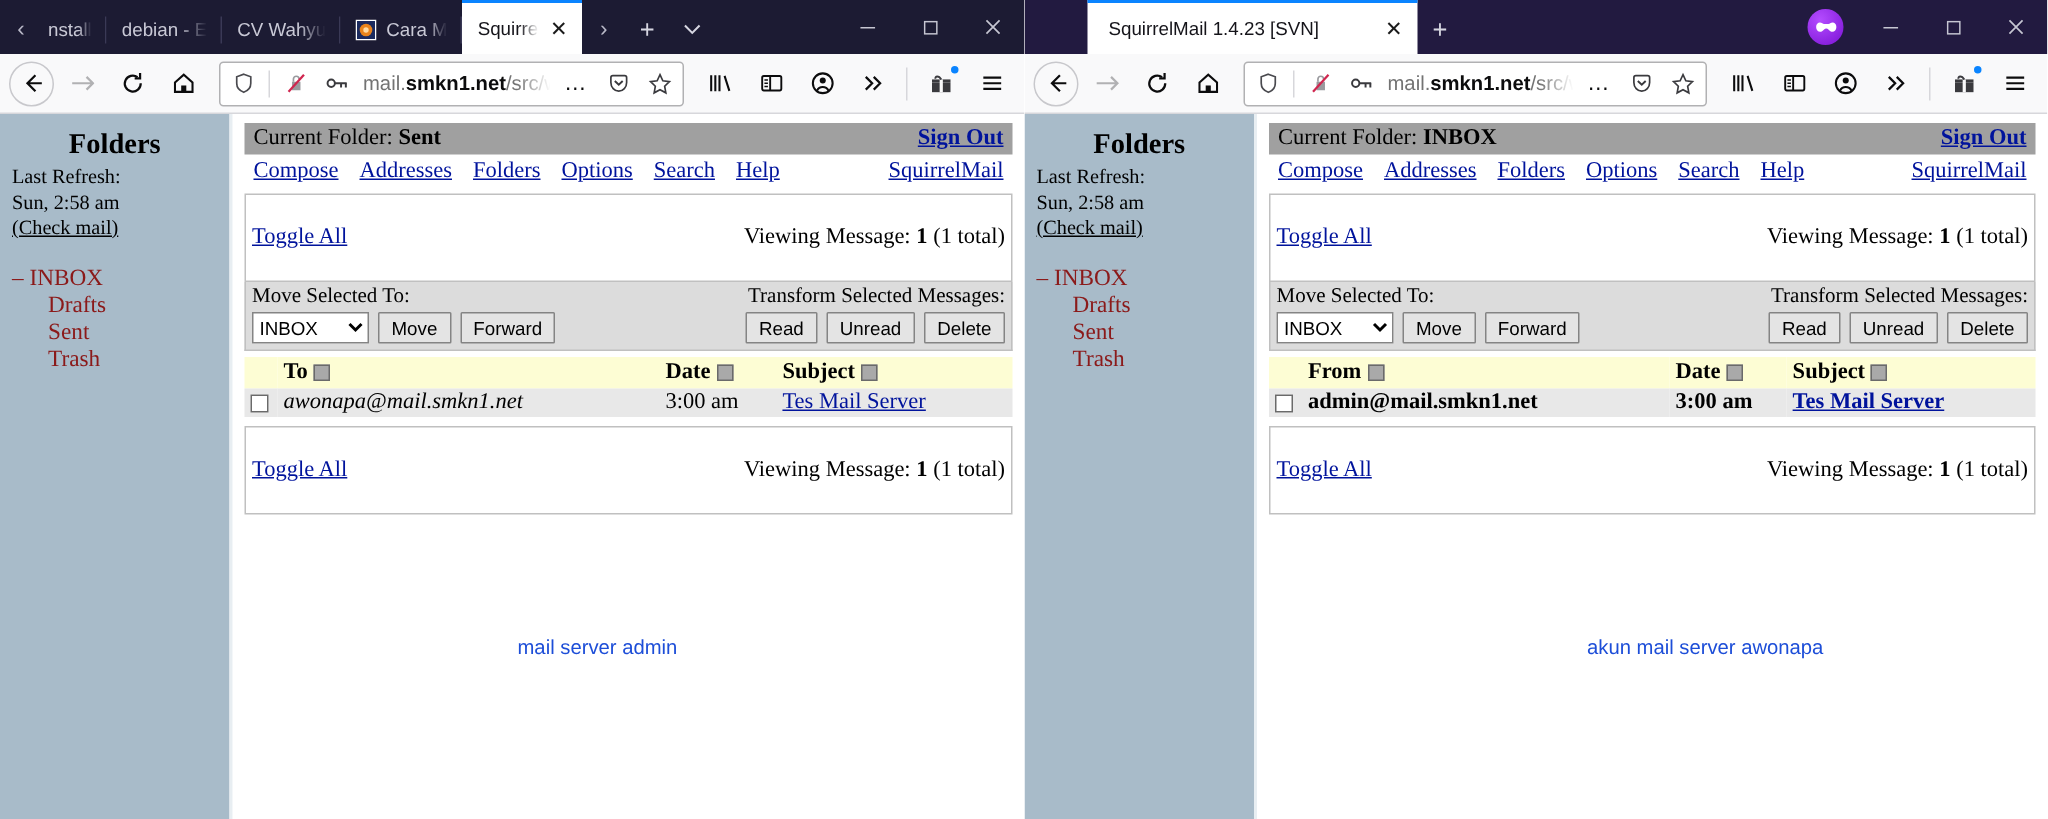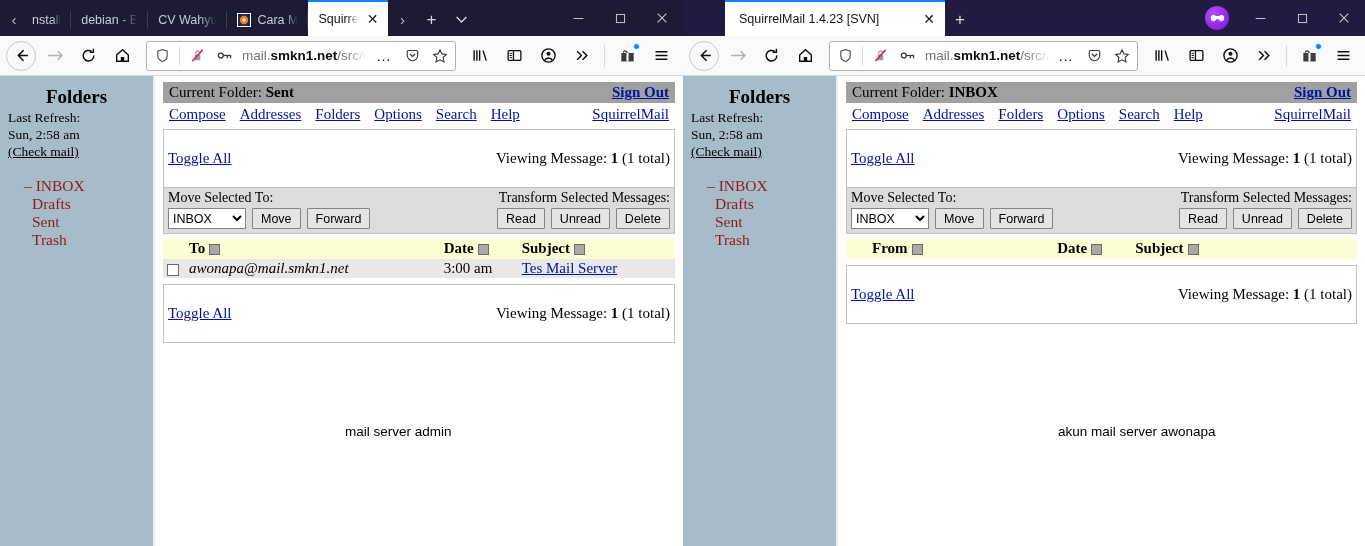--- a/index.html
+++ b/index.html
@@ -106,21 +106,21 @@
   .sm-sidebar::after{
     content:""; position:absolute; right:-2px; top:0; bottom:0; width:2px; background:#e8eef2;
   }
   .sm-folders-title {
     text-align: center; font-weight: bold; font-size: 19px; color: #000;
     margin: 4px 0 2px 0;
   }
   .sm-refresh { font-size: 13.5px; color: #000; padding-left: 8px; line-height: 1.25; }
   .sm-refresh a { color: #000; text-decoration: underline; text-align: right; }
   .sm-folderlist { margin-top: 16px; font-size: 15.5px; color: #8b1a1a; }
-  .sm-folderlist .row { padding-left: 24px; line-height: 1.18; }
+  .sm-folderlist .row { padding-left: 8px; line-height: 1.18; }
   .sm-folderlist a { color: #8b1a1a; text-decoration: none; }
   .sm-folderlist .indent { padding-left: 32px; }
   .sm-folderlist .minus { color:#8b1a1a; }
 
   .sm-main { flex: 1; min-width: 0; background: #fff; font-family: "Liberation Serif", serif;
              padding: 6px 8px 0 8px; position: relative; }
 
   .sm-headerbar {
     background: #a0a0a0; padding: 2px 6px; display: flex; align-items: baseline;
     font-size: 15px; color: #000; border: 0;
@@ -178,21 +178,21 @@
     display:inline-block; width: 12px; height: 12px; border: 1px solid #6a6a6a;
     background: #fff; vertical-align: middle;
   }
   .sent-style { font-style: italic; }
   .inbox-style { font-weight: bold; }
 
   .sm-togglebar.bottom { margin-top: 6px; border: 1px solid #c0c0c0; }
 
   .annotation {
     position: absolute; font-family: "Liberation Sans", sans-serif;
-    font-size: 13.5px; color: #000000; white-space: nowrap;
+    font-size: 13.5px; color: #1d4ed8; white-space: nowrap;
   }
 </style>
 </head>
 <body>
 
 <div class="screen">
 
   <div class="window win-left">
 
     <div class="tabbar">
@@ -688,20 +688,26 @@
         </div>
 
         <table class="sm-table">
           <tbody>
               <tr class="hdr">
             <td class="col-check"></td>
             <td><span>From</span><span class="sortbox"></span></td>
             <td class="col-date"><span>Date</span><span class="sortbox"></span></td>
             <td><span>Subject</span><span class="sortbox"></span></td>
           </tr>
+          <tr class="msg">
+            <td class="col-check"><span class="cbox"></span></td>
+            <td class="inbox-style">admin@mail.smkn1.net</td>
+            <td class="col-date inbox-style">3:00 am</td>
+            <td><a href="#" style="font-weight:bold;">Tes Mail Server</a></td>
+          </tr>
         </tbody>
           </table>
 
         <div class="sm-togglebar bottom">
           <a href="#">Toggle All</a>
           <span class="spacer"></span>
           <span class="vm">
             <span>Viewing Message:</span>
             <b>1</b>
             <span>(1 total)</span>

